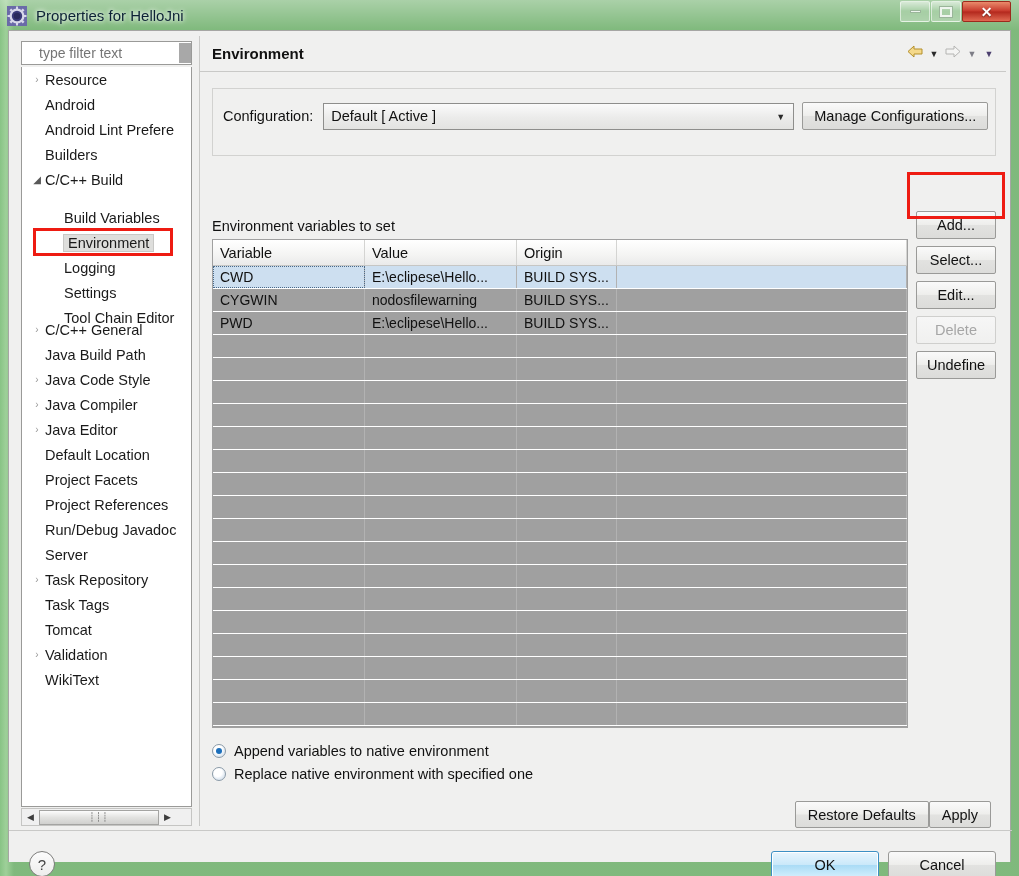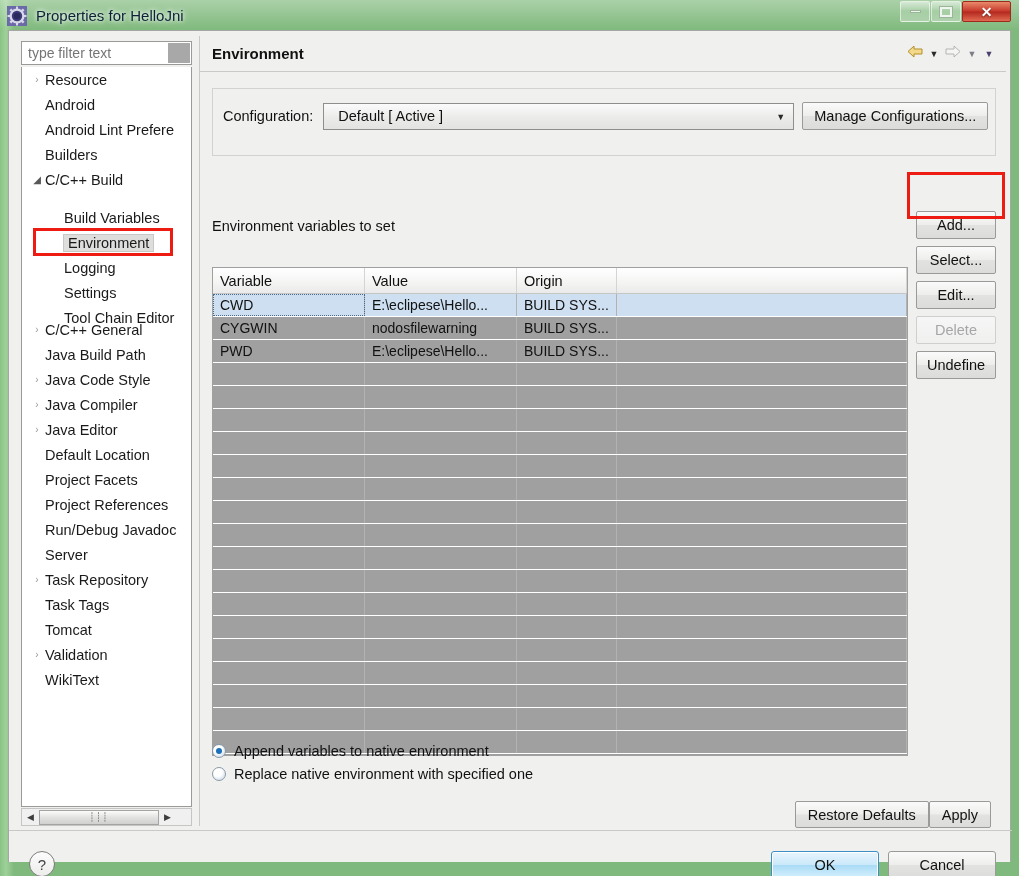--- a/index.html
+++ b/index.html
@@ -83,21 +83,21 @@
     width: 171px; height: 24px;
     background: #fff;
     border: 1px solid #9a9a98;
     display: flex; align-items: center;
   }
   #filter-input {
     border: none; outline: none;
     font-family: "Liberation Sans", sans-serif;
     font-size: 14px; color: #6b6b6b;
     background: transparent;
-    width: 138px; margin-left: 6px;
+    width: 138px; margin-left: 17px;
     padding: 0;
   }
   #filter-clear {
     width: 22px; height: 20px;
     background: #a8a8a8;
     margin-left: 2px;
   }
   #tree {
     position: absolute; left: 6px; top: 31px;
     width: 171px; height: 740px;
@@ -191,21 +191,21 @@
   #config-label { font-size: 14.5px; color: #111; }
   #config-combo {
     margin-left: 10px;
     width: 471px; height: 27px;
     background: linear-gradient(180deg,#fbfbfb,#ebebea 55%,#e3e3e1);
     border: 1px solid #8e8e8c;
     display: flex; align-items: center;
     position: relative;
   }
   #config-combo-text {
-    margin-left: 14px; font-size: 14.5px; color: #111;
+    margin-left: 7px; font-size: 14.5px; color: #111;
   }
   #config-combo-arrow {
     position: absolute; right: 8px; top: 0; height: 27px;
     display: flex; align-items: center;
     font-size: 9px; color: #2a2a2a;
   }
   #manage-config-btn {
     margin-left: 8px;
     height: 28px; padding: 12px 11px;
     display:flex; align-items:center;
@@ -218,21 +218,20 @@
   #table-caption {
     position: absolute; left: 12px; top: 182px;
     font-size: 14.5px; color: #111;
   }
   #table-wrap {
     position: absolute; left: 12px; top: 203px;
     width: 696px; height: 489px;
     border: 1px solid #a0a0a0;
     background: #9e9e9e;
     overflow: hidden;
-    margin-top: 28px;
   }
   #table-head {
     display: flex; height: 26px;
     background: linear-gradient(180deg,#fdfdfd,#f2f2f1 55%,#e9e9e8);
     border-bottom: 1px solid #c6c6c4;
   }
   .th {
     font-size: 14.5px; color: #111;
     display: flex; align-items: center;
     padding-left: 7px;

